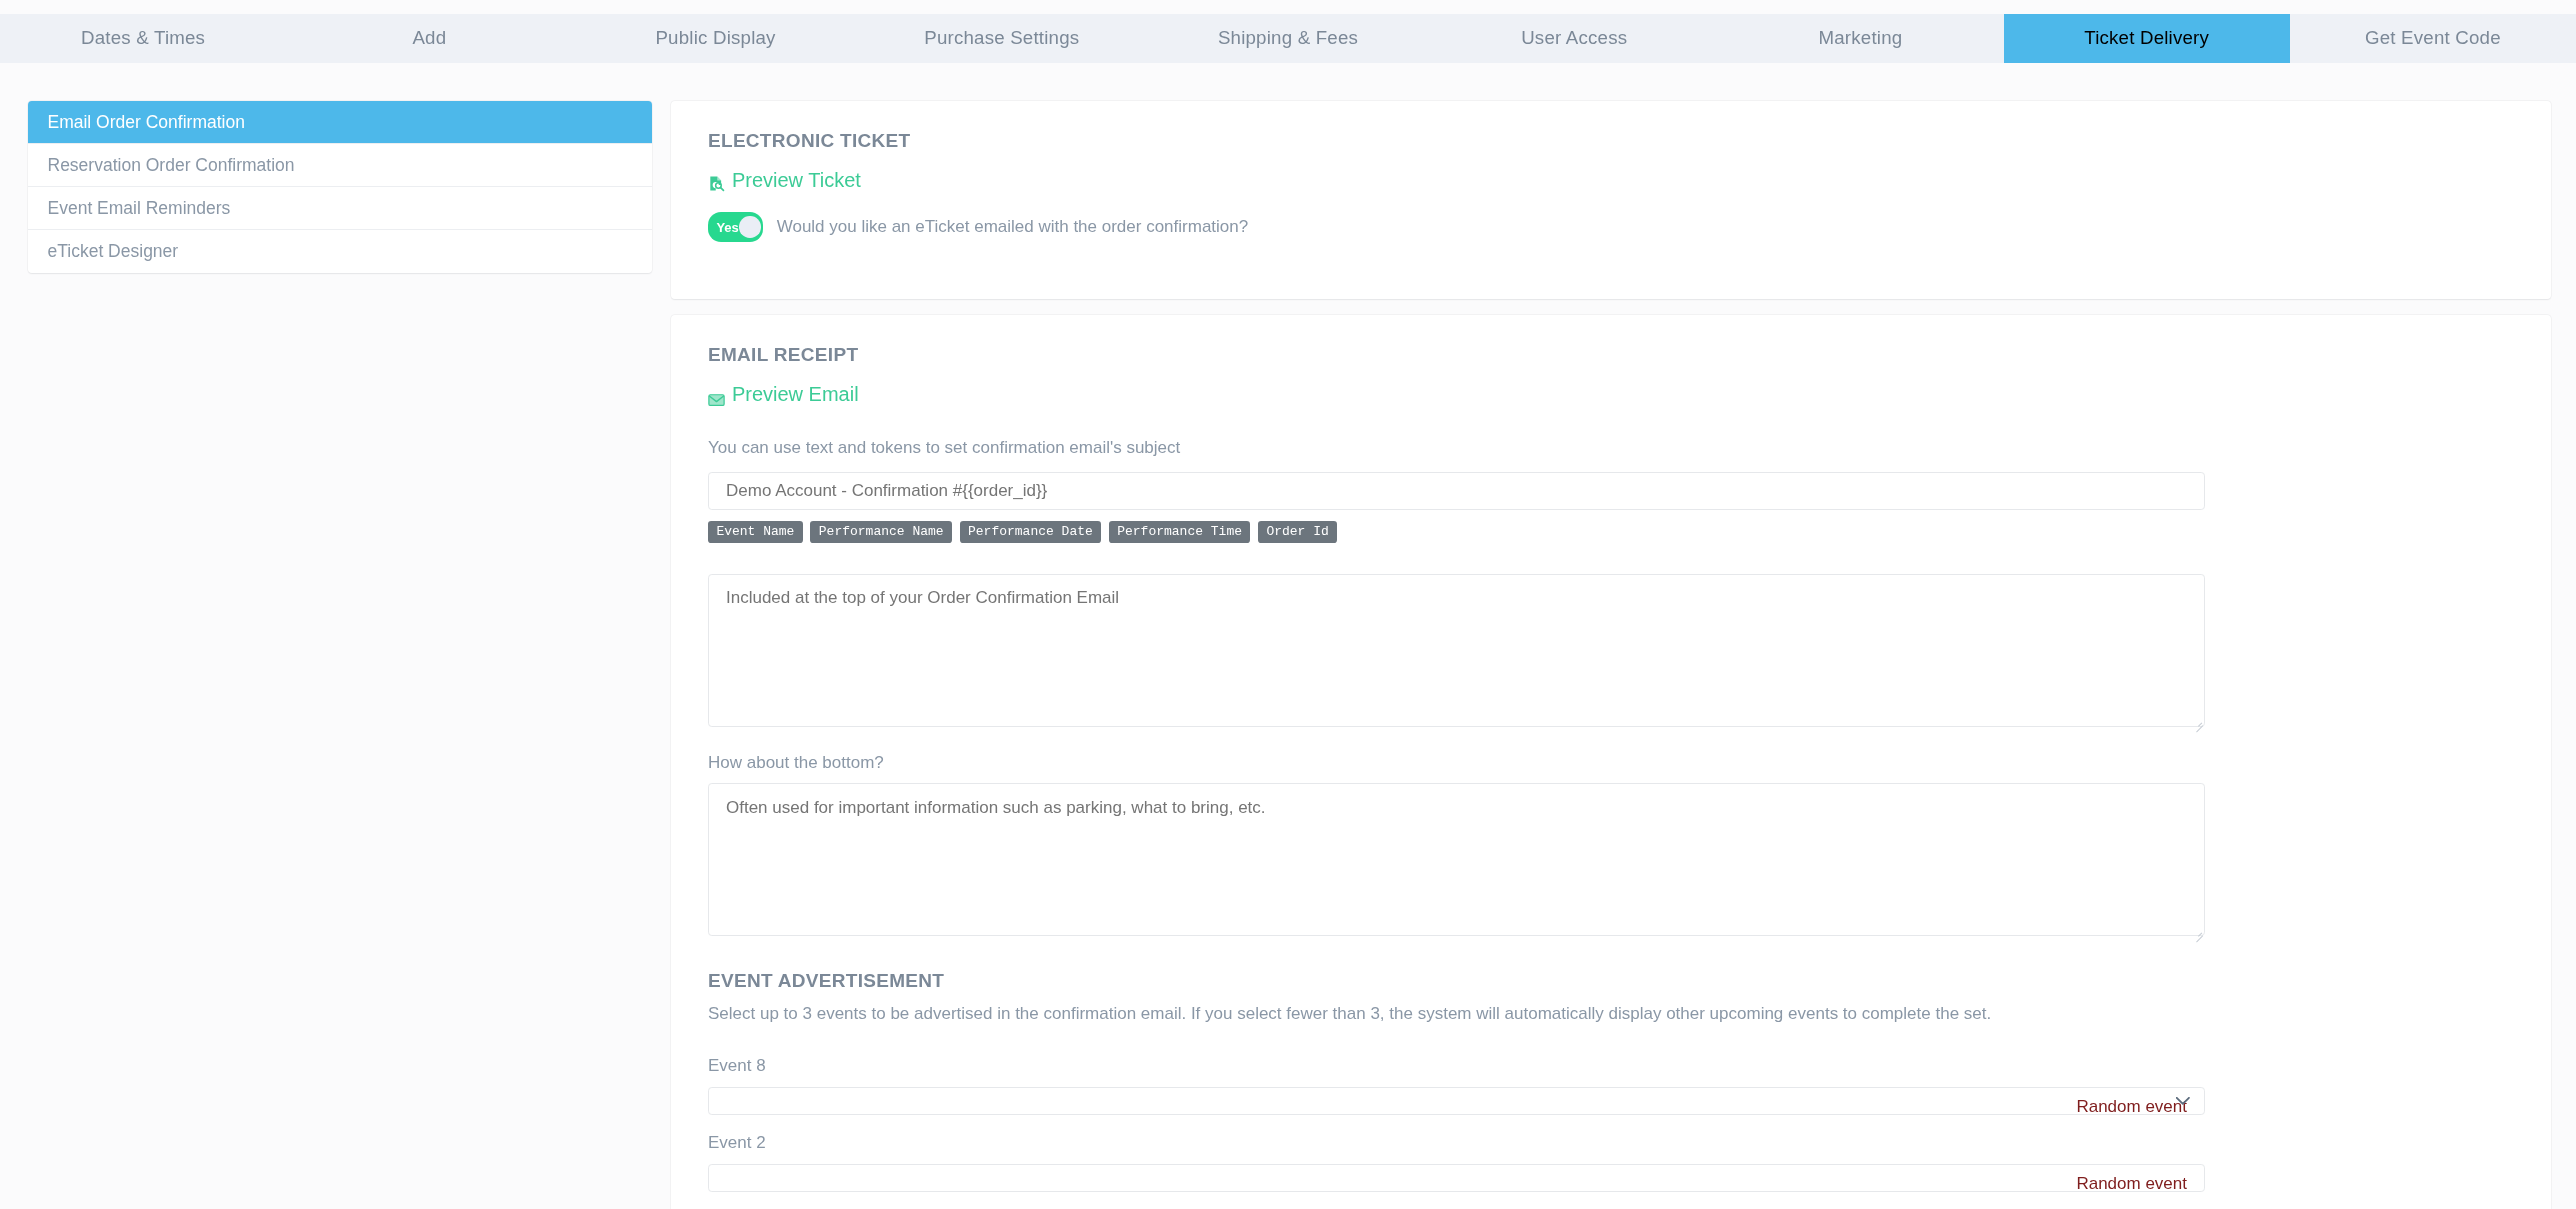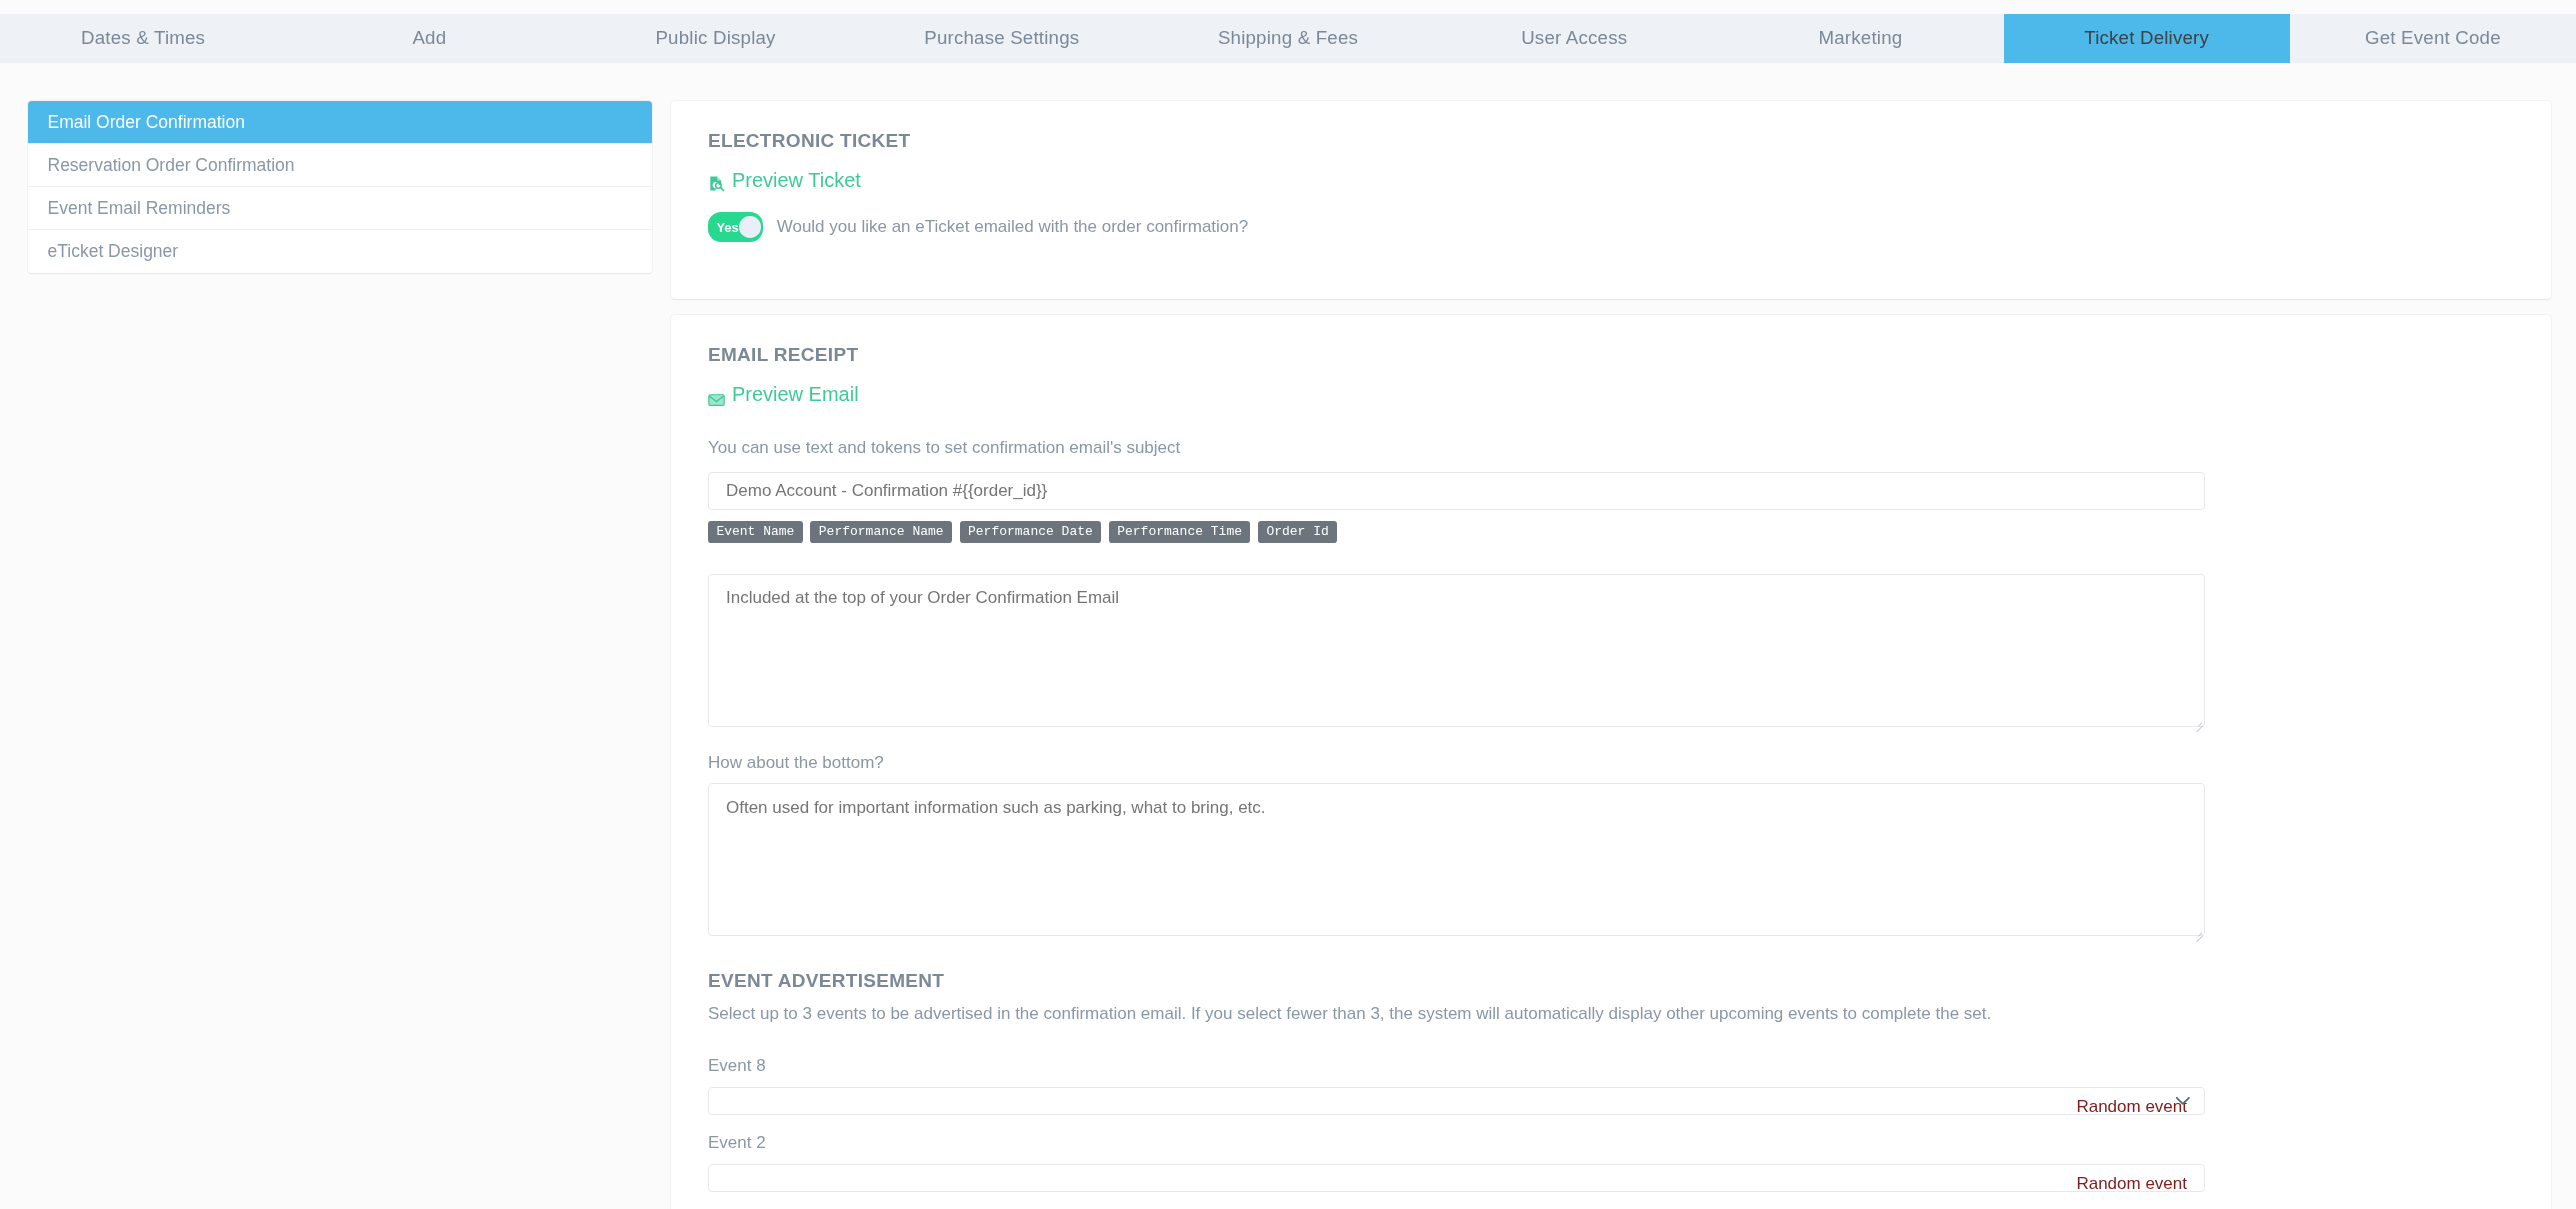--- a/index.html
+++ b/index.html
@@ -26,21 +26,21 @@
     justify-content: center;
     font-size: 18.7px;
     color: #7b8897;
     letter-spacing: 0.2px;
     height: 49px;
     cursor: pointer;
     user-select: none;
   }
   .tab.active {
     background: #4db8ea;
-    color: #404040;
+    color: #000000;
     text-align: right;
   }
 
   
   .page {
     position: absolute;
     top: 63px; left: 0;
     width: 2576px;
     height: 1147px;
     background: #fbfbfc;

